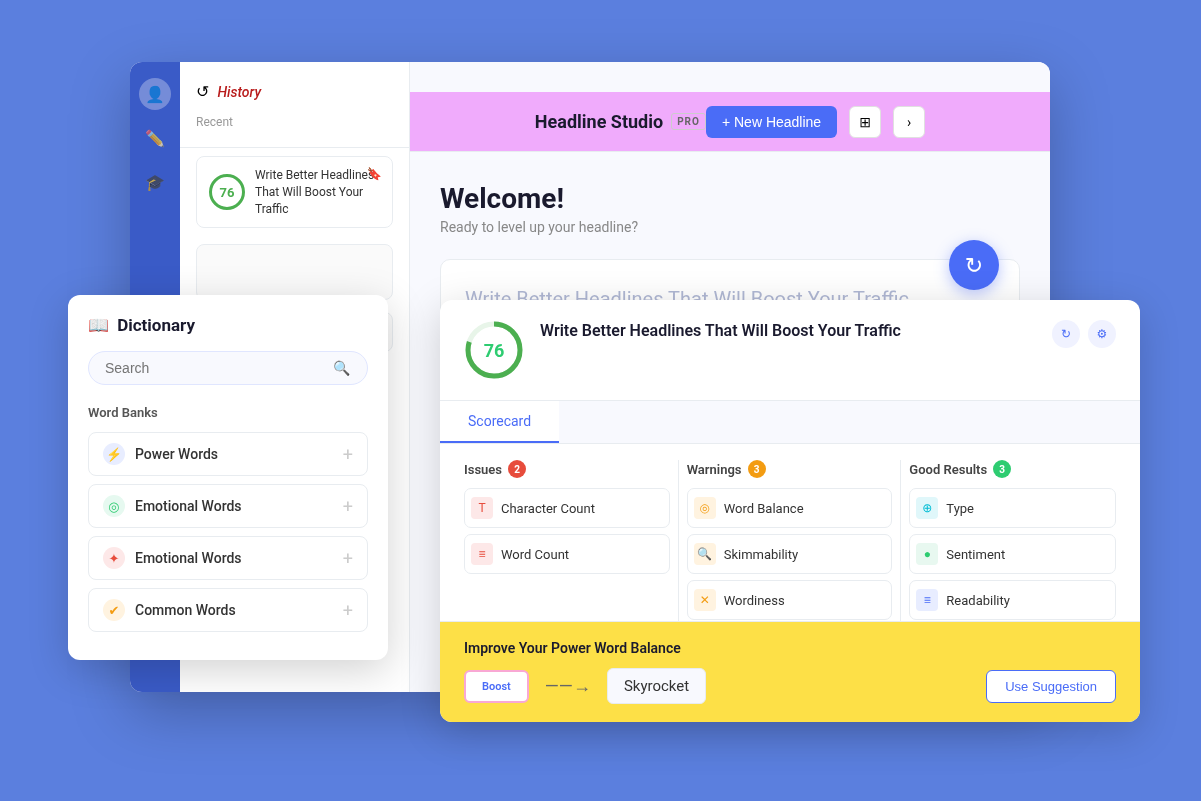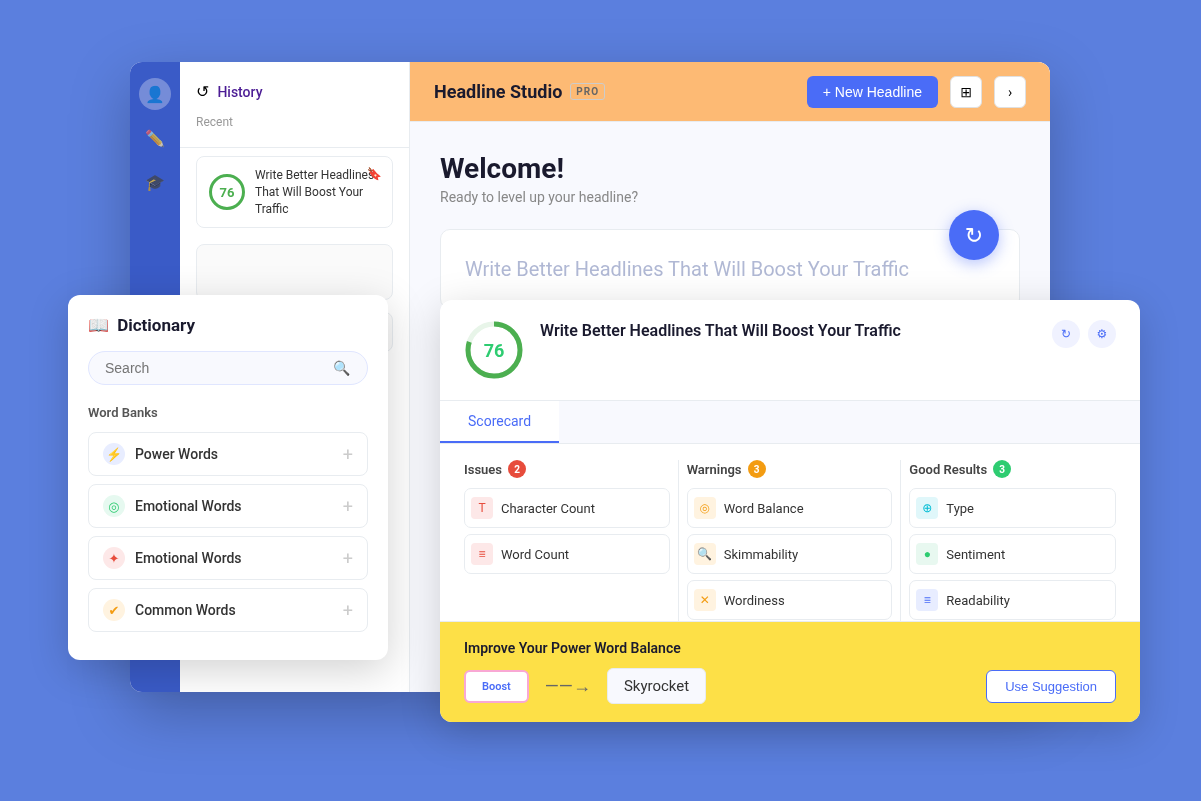--- a/index.html
+++ b/index.html
@@ -66,22 +66,23 @@
       border-right: 1px solid #e8ecf0;
       display: flex;
       flex-direction: column;
     }
     .panel-header {
       padding: 20px 16px 12px;
       border-bottom: 1px solid #e8ecf0;
     }
     .history-label {
       font-size: 14px;
-      color: #4c1d95;
+      color: #b91c1c;
       font-weight: 500;
+      font-style: italic;
     }
     .recent-label {
       font-size: 12px;
       color: #999;
       margin-top: 10px;
       margin-bottom: 6px;
     }
     .history-item {
       display: flex;
       align-items: center;
@@ -127,27 +128,28 @@
     }
 
     
     .right-content {
       flex: 1;
       display: flex;
       flex-direction: column;
       background: #f8f9fe;
     }
     .top-bar {
-      background: #fdba74;
+      background: #f0abfc;
       padding: 0 24px;
       height: 60px;
       display: flex;
       align-items: center;
-      justify-content: space-between;
+      justify-content: center;
       border-bottom: 1px solid #e8ecf0;
+      margin-top: 30px;
     }
     .app-brand {
       font-size: 18px;
       font-weight: 700;
       color: #1a1a2e;
       display: flex;
       align-items: center;
       gap: 8px;
     }
     .pro-badge {

